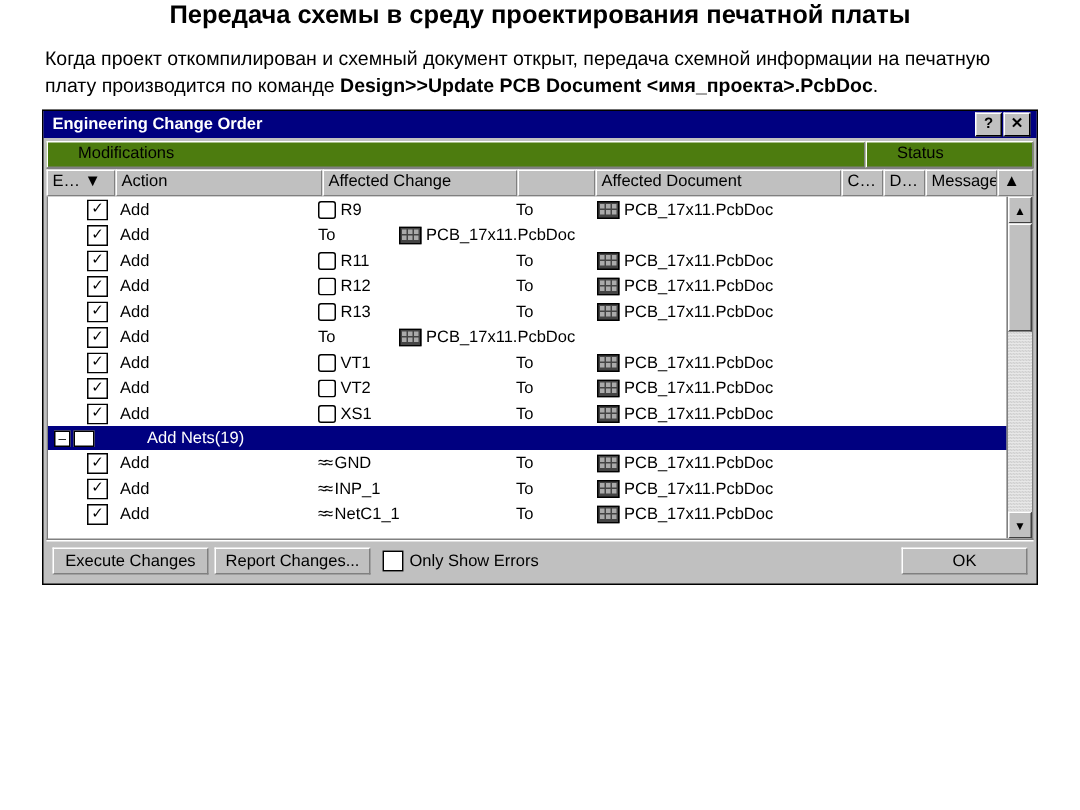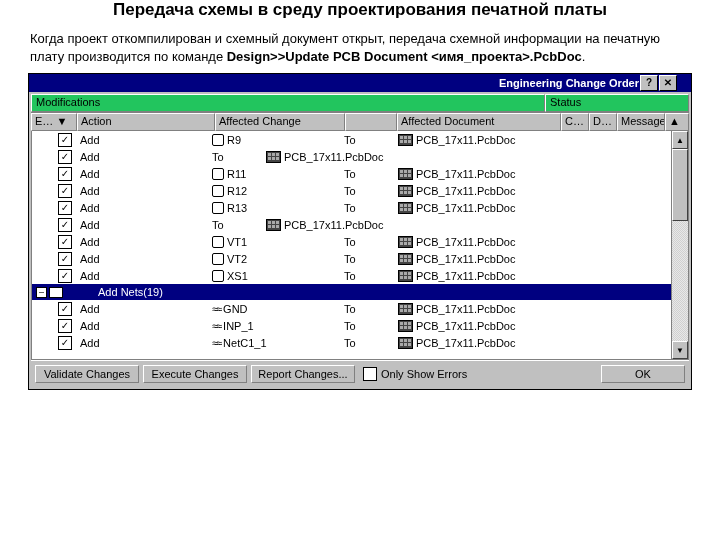--- a/index.html
+++ b/index.html
@@ -31,22 +31,21 @@
     background: #c0c0c0;
     font-family: Tahoma, Arial, sans-serif;
     font-size: 11px;
   }
   .titlebar {
     display: flex;
     align-items: center;
     background: #000080;
     color: #fff;
     height: 18px;
-    padding: 0 14px;
-    text-align: right;
+    padding: 0 4px;
   }
   .titlebar .title {
     flex: 1;
     font-weight: bold;
     font-size: 11px;
     padding-left: 2px;
   }
   .title-btn {
     width: 16px;
     height: 14px;
@@ -68,22 +67,22 @@
   }
   .panel-head {
     display: flex;
     height: 18px;
     border-bottom: 1px solid #808080;
   }
   .panel-head div {
     border: 1px solid #fff;
     border-right-color: #808080;
     border-bottom-color: #808080;
-    padding: 1px 4px;
-    background: #22c55e;
+    padding: 1px 20px;
+    background: #4d7c0f;
     font-size: 11px;
   }
   .mods { width: 504px; }
   .status { flex: 1; }
   .grid-head {
     display: flex;
     height: 18px;
   }
   .grid-head div, .toolbar .btn {
     border: 1px solid;
@@ -451,21 +450,20 @@
         </div>
       <div class="scrollbar">
         <div class="sb-btn">▲</div>
         <div class="sb-track">
           <div class="sb-thumb"></div>
         </div>
         <div class="sb-btn">▼</div>
       </div>
     </div>
     <div class="toolbar">
-      <div class="btn">Validate Changes</div>
       <div class="btn">Execute Changes</div>
       <div class="btn">Report Changes...</div>
       <div class="chkwrap">
         <span class="chk"></span>
         <span>Only Show Errors</span>
       </div>
       <div class="spacer"></div>
       <div class="btn ok">OK</div>
     </div>
   </div>

